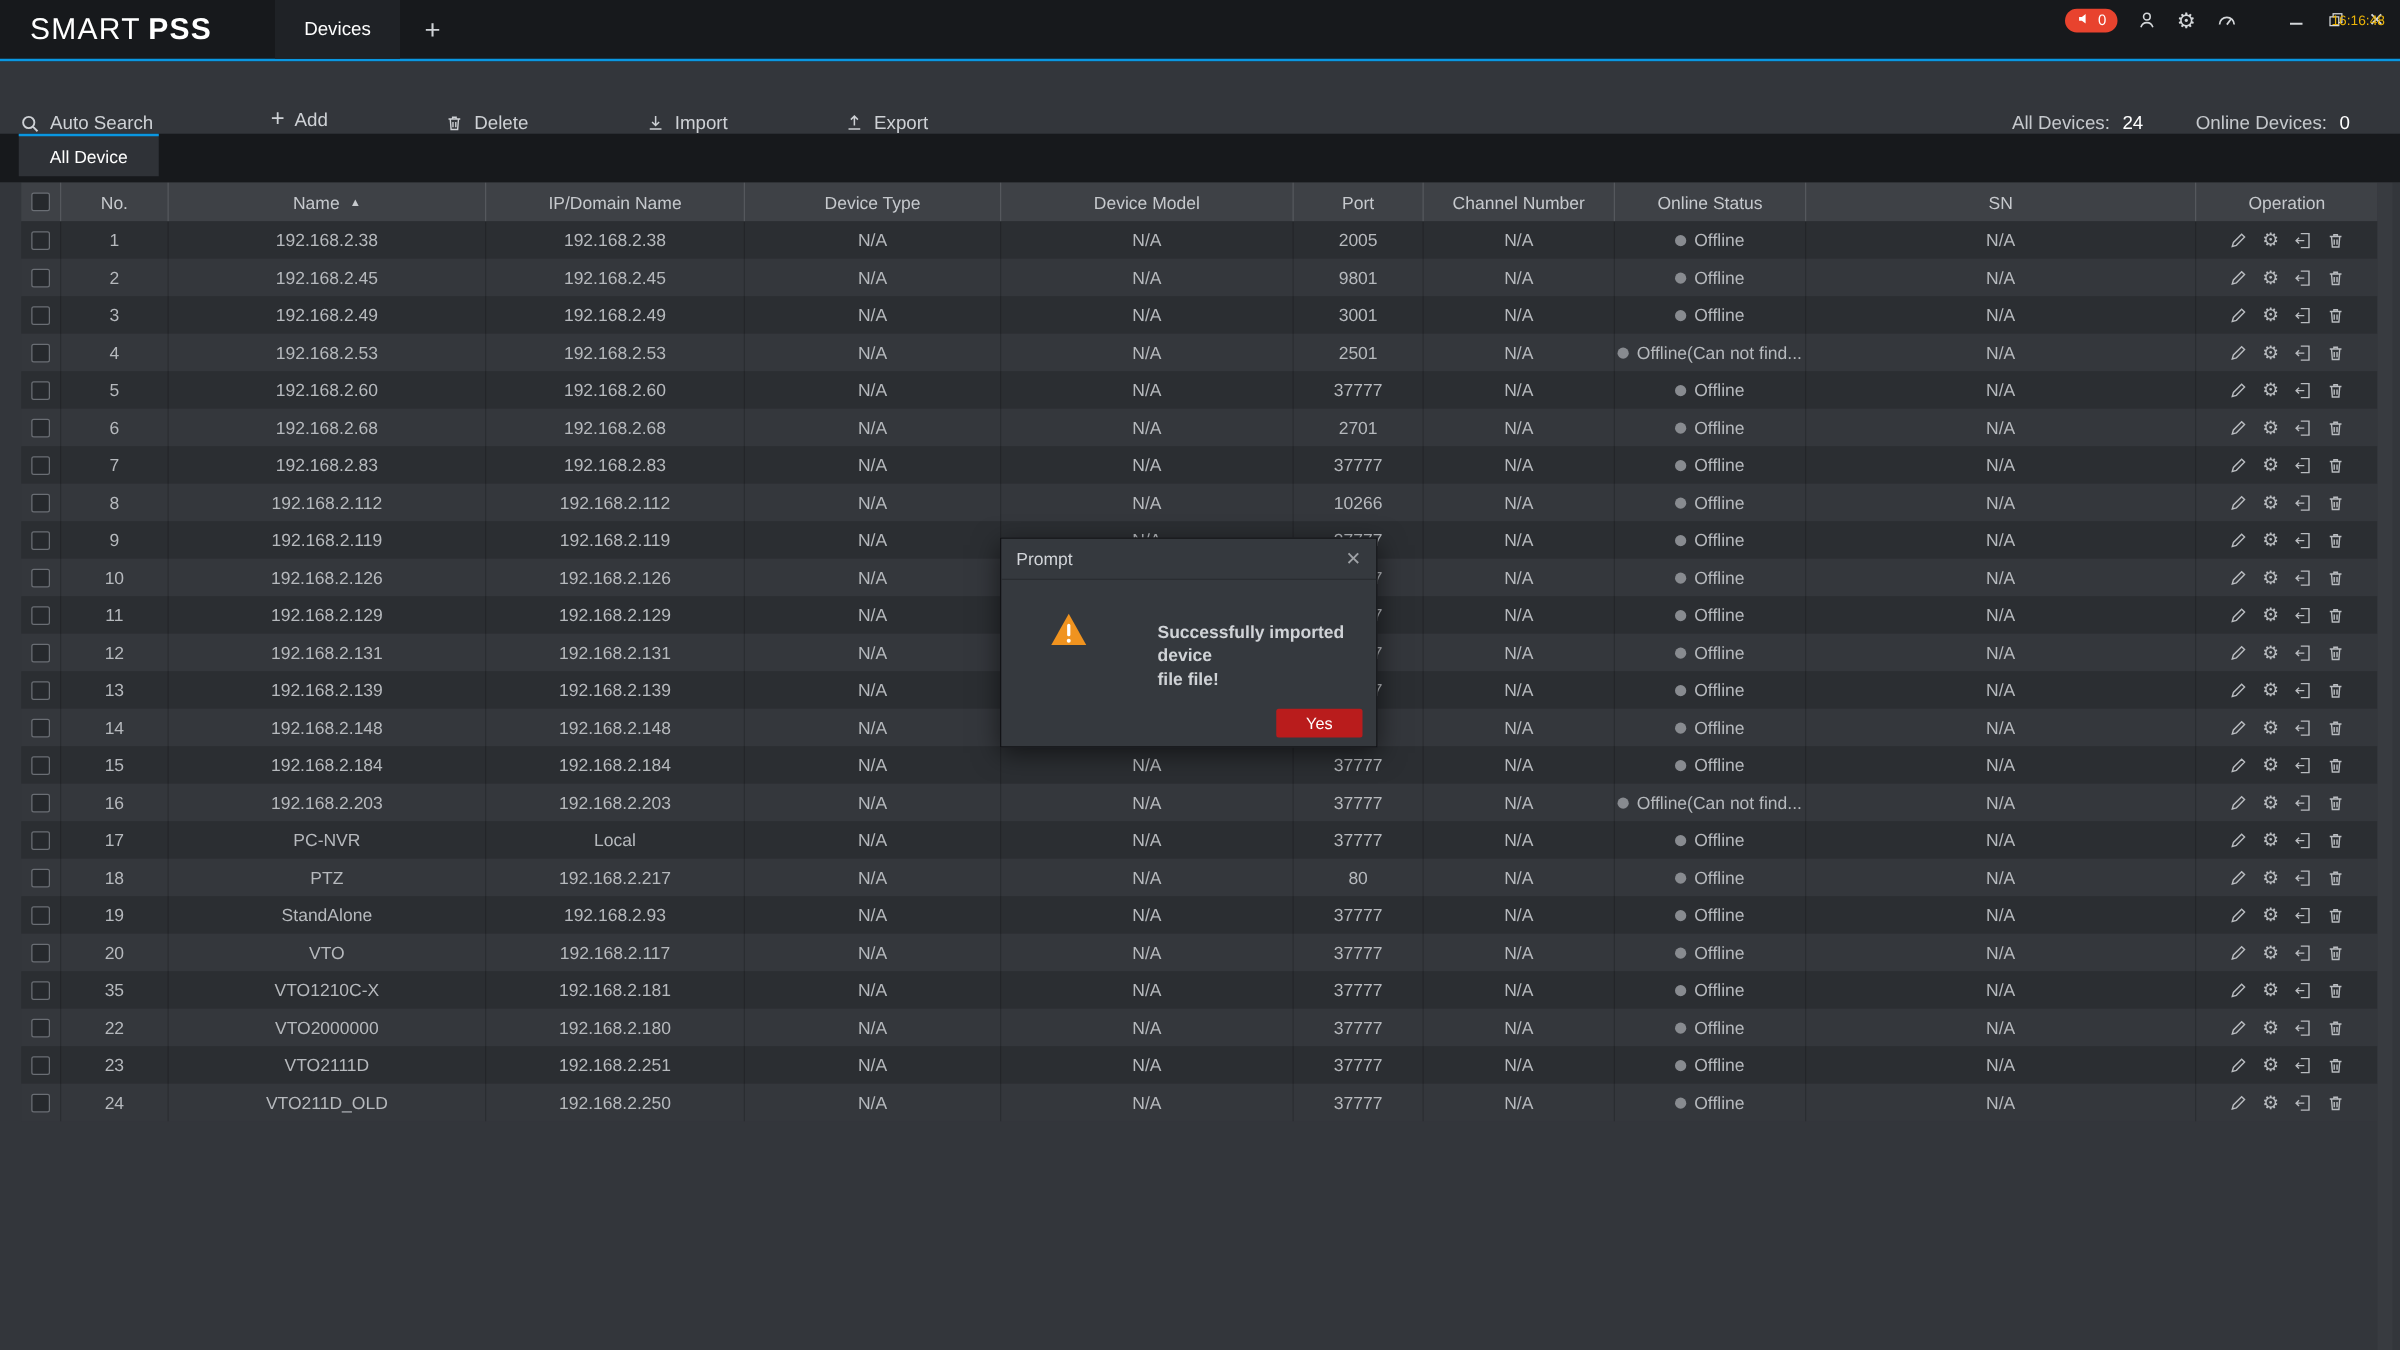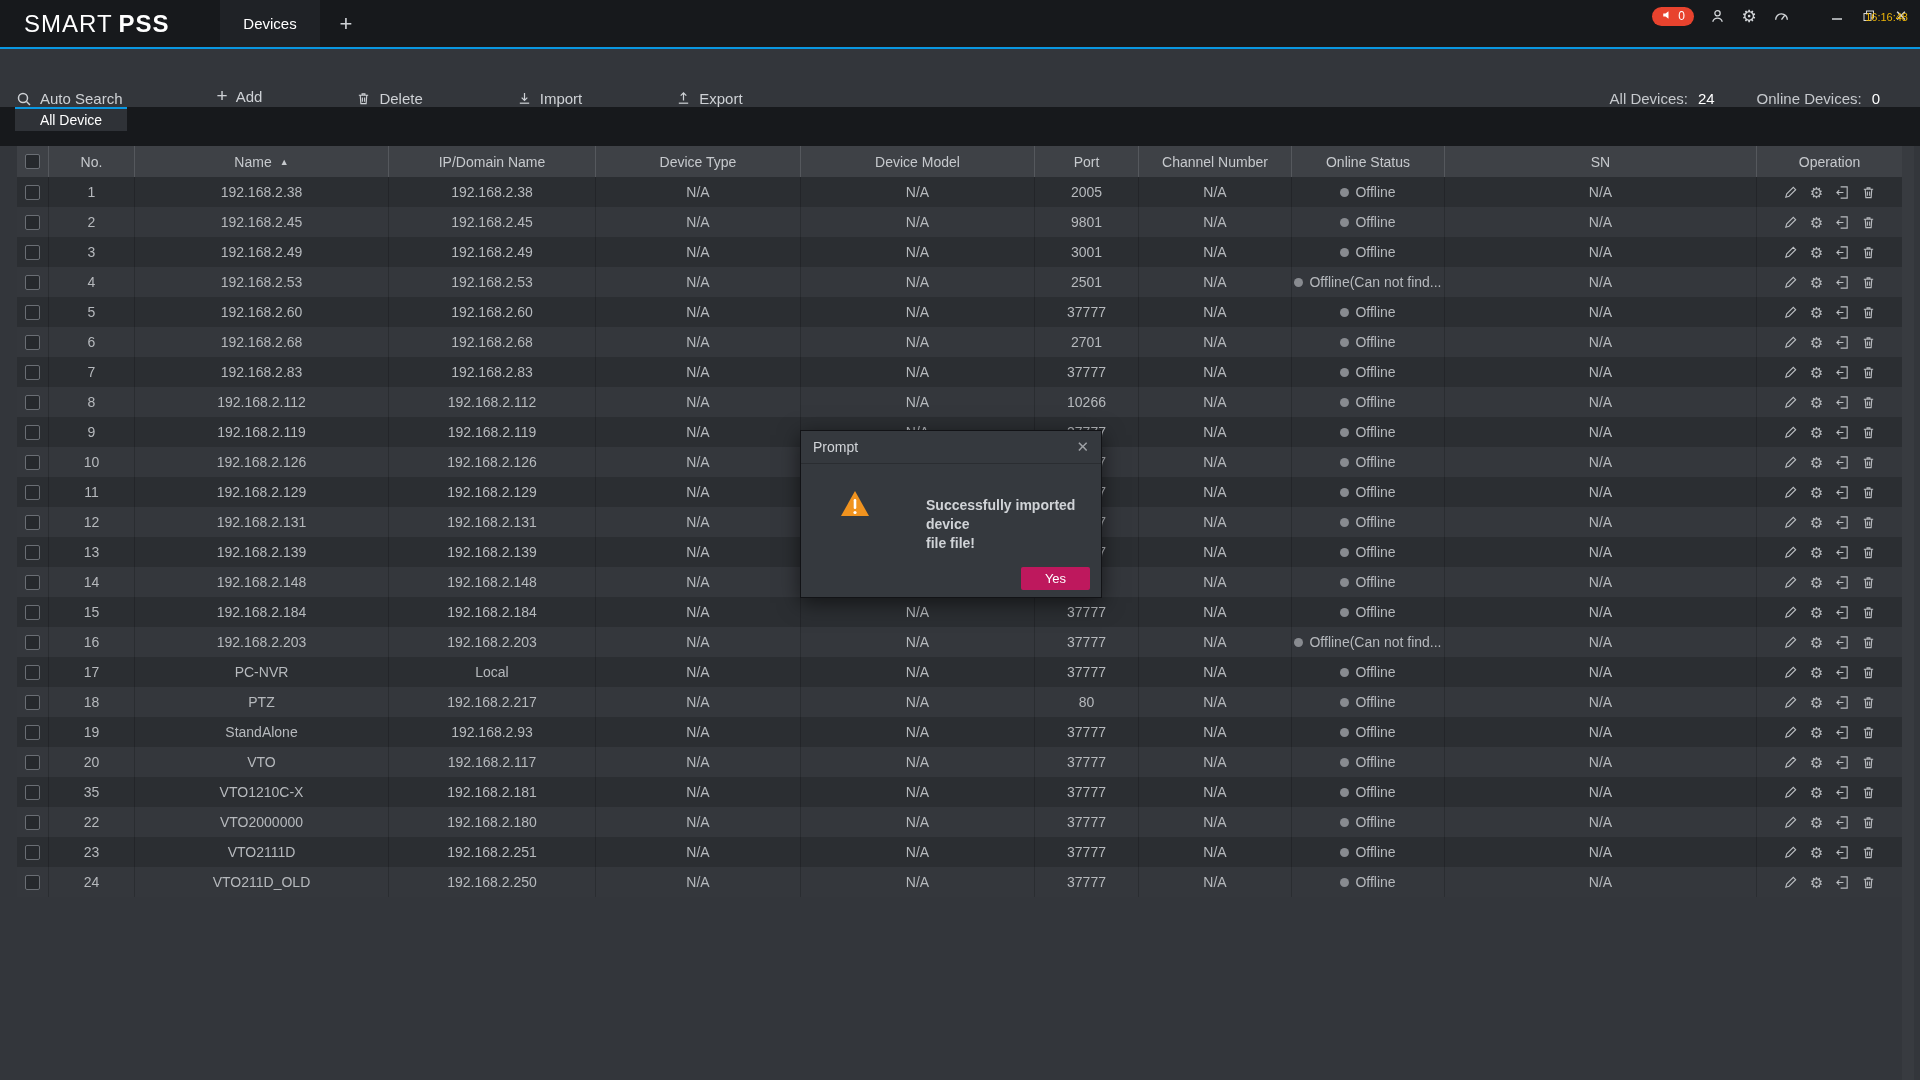--- a/index.html
+++ b/index.html
@@ -28,21 +28,21 @@
   .toolbar { height:58px; background:#33363b; display:flex; align-items:flex-end; padding:0 40px 0 16px; flex:none;gap:48px; }
   .tb-btn { display:flex; align-items:center; gap:8px; color:#ced1d5; font-size:15px; margin-right:46px; }
   .tb-btn svg { display:block; }
   .plus-glyph { font-size:19px; font-weight:300; color:#ced1d5; }
   .tb-stats { margin-left:auto; display:flex; gap:42px; }
   .stat { font-size:15px; color:#c6c9cd; }
   .stat .count { color:#ffffff; margin-left:10px; }
 
   
   .tabstrip { height:39px; background:#17191c; flex:none; display:flex; }
-  .device-tab { margin-left:15px; width:112px; height:24px; background:#2f3237; border-top:2px solid #0a97e1;
+  .device-tab { margin-left:15px; width:112px; height:34px; background:#2f3237; border-top:2px solid #0a97e1;
                 display:flex; align-items:center; justify-content:center; color:#ffffff; font-size:14px; }
 
   
   .content { position:relative; flex:1; background:#33363b; overflow:hidden; }
   .table { position:absolute; left:17px; top:0; width:1885px; }
   .thead { display:flex; height:31px; background:#3e4146; color:#c6c9cd; font-size:14px; }
   .th { display:flex; align-items:center; justify-content:center; border-right:1px solid #55585d; height:100%; flex:none; }
   .th:last-child { border-right:none; }
   .sort-arrow { font-size:9px; margin-left:8px; color:#c6c9cd; }
   .trow { display:flex; height:30px; font-size:14px; color:#b6b9bd; }
@@ -62,21 +62,21 @@
 
   
   .dialog { position:absolute; left:800px; top:284px; width:302px; height:168px; background:#35393e;
             border:1px solid #121316; box-shadow:0 5px 20px rgba(0,0,0,0.55); }
   .dialog-titlebar { height:33px; display:flex; align-items:center; padding:0 12px; color:#d2d5d9; font-size:14px;
                      border-bottom:1px solid #2a2d31; }
   .dialog-close { margin-left:auto; color:#9fa2a6; font-size:15px; }
   .dialog-body { position:relative; height:135px; }
   .warn-icon { position:absolute; left:39px; top:26px; }
   .dialog-message { position:absolute; left:125px; top:32px; color:#d0d3d7; font-size:14px; line-height:19px;font-weight:bold; }
-  .dialog-yes { position:absolute; left:220px; top:103px; width:69px; height:23px; background:#be185d; color:#ffffff;
+  .dialog-yes { position:absolute; left:220px; top:103px; width:69px; height:23px; background:#b91c1c; color:#ffffff;
                 border:none; font-size:13px; font-family:"Liberation Sans", sans-serif; border-radius:2px; }
 </style>
 </head>
 <body>
 
 <div class="window">
 
   <div class="titlebar">
     <div class="logo">
       <span class="smart">SMART</span><span class="pss">PSS</span>

